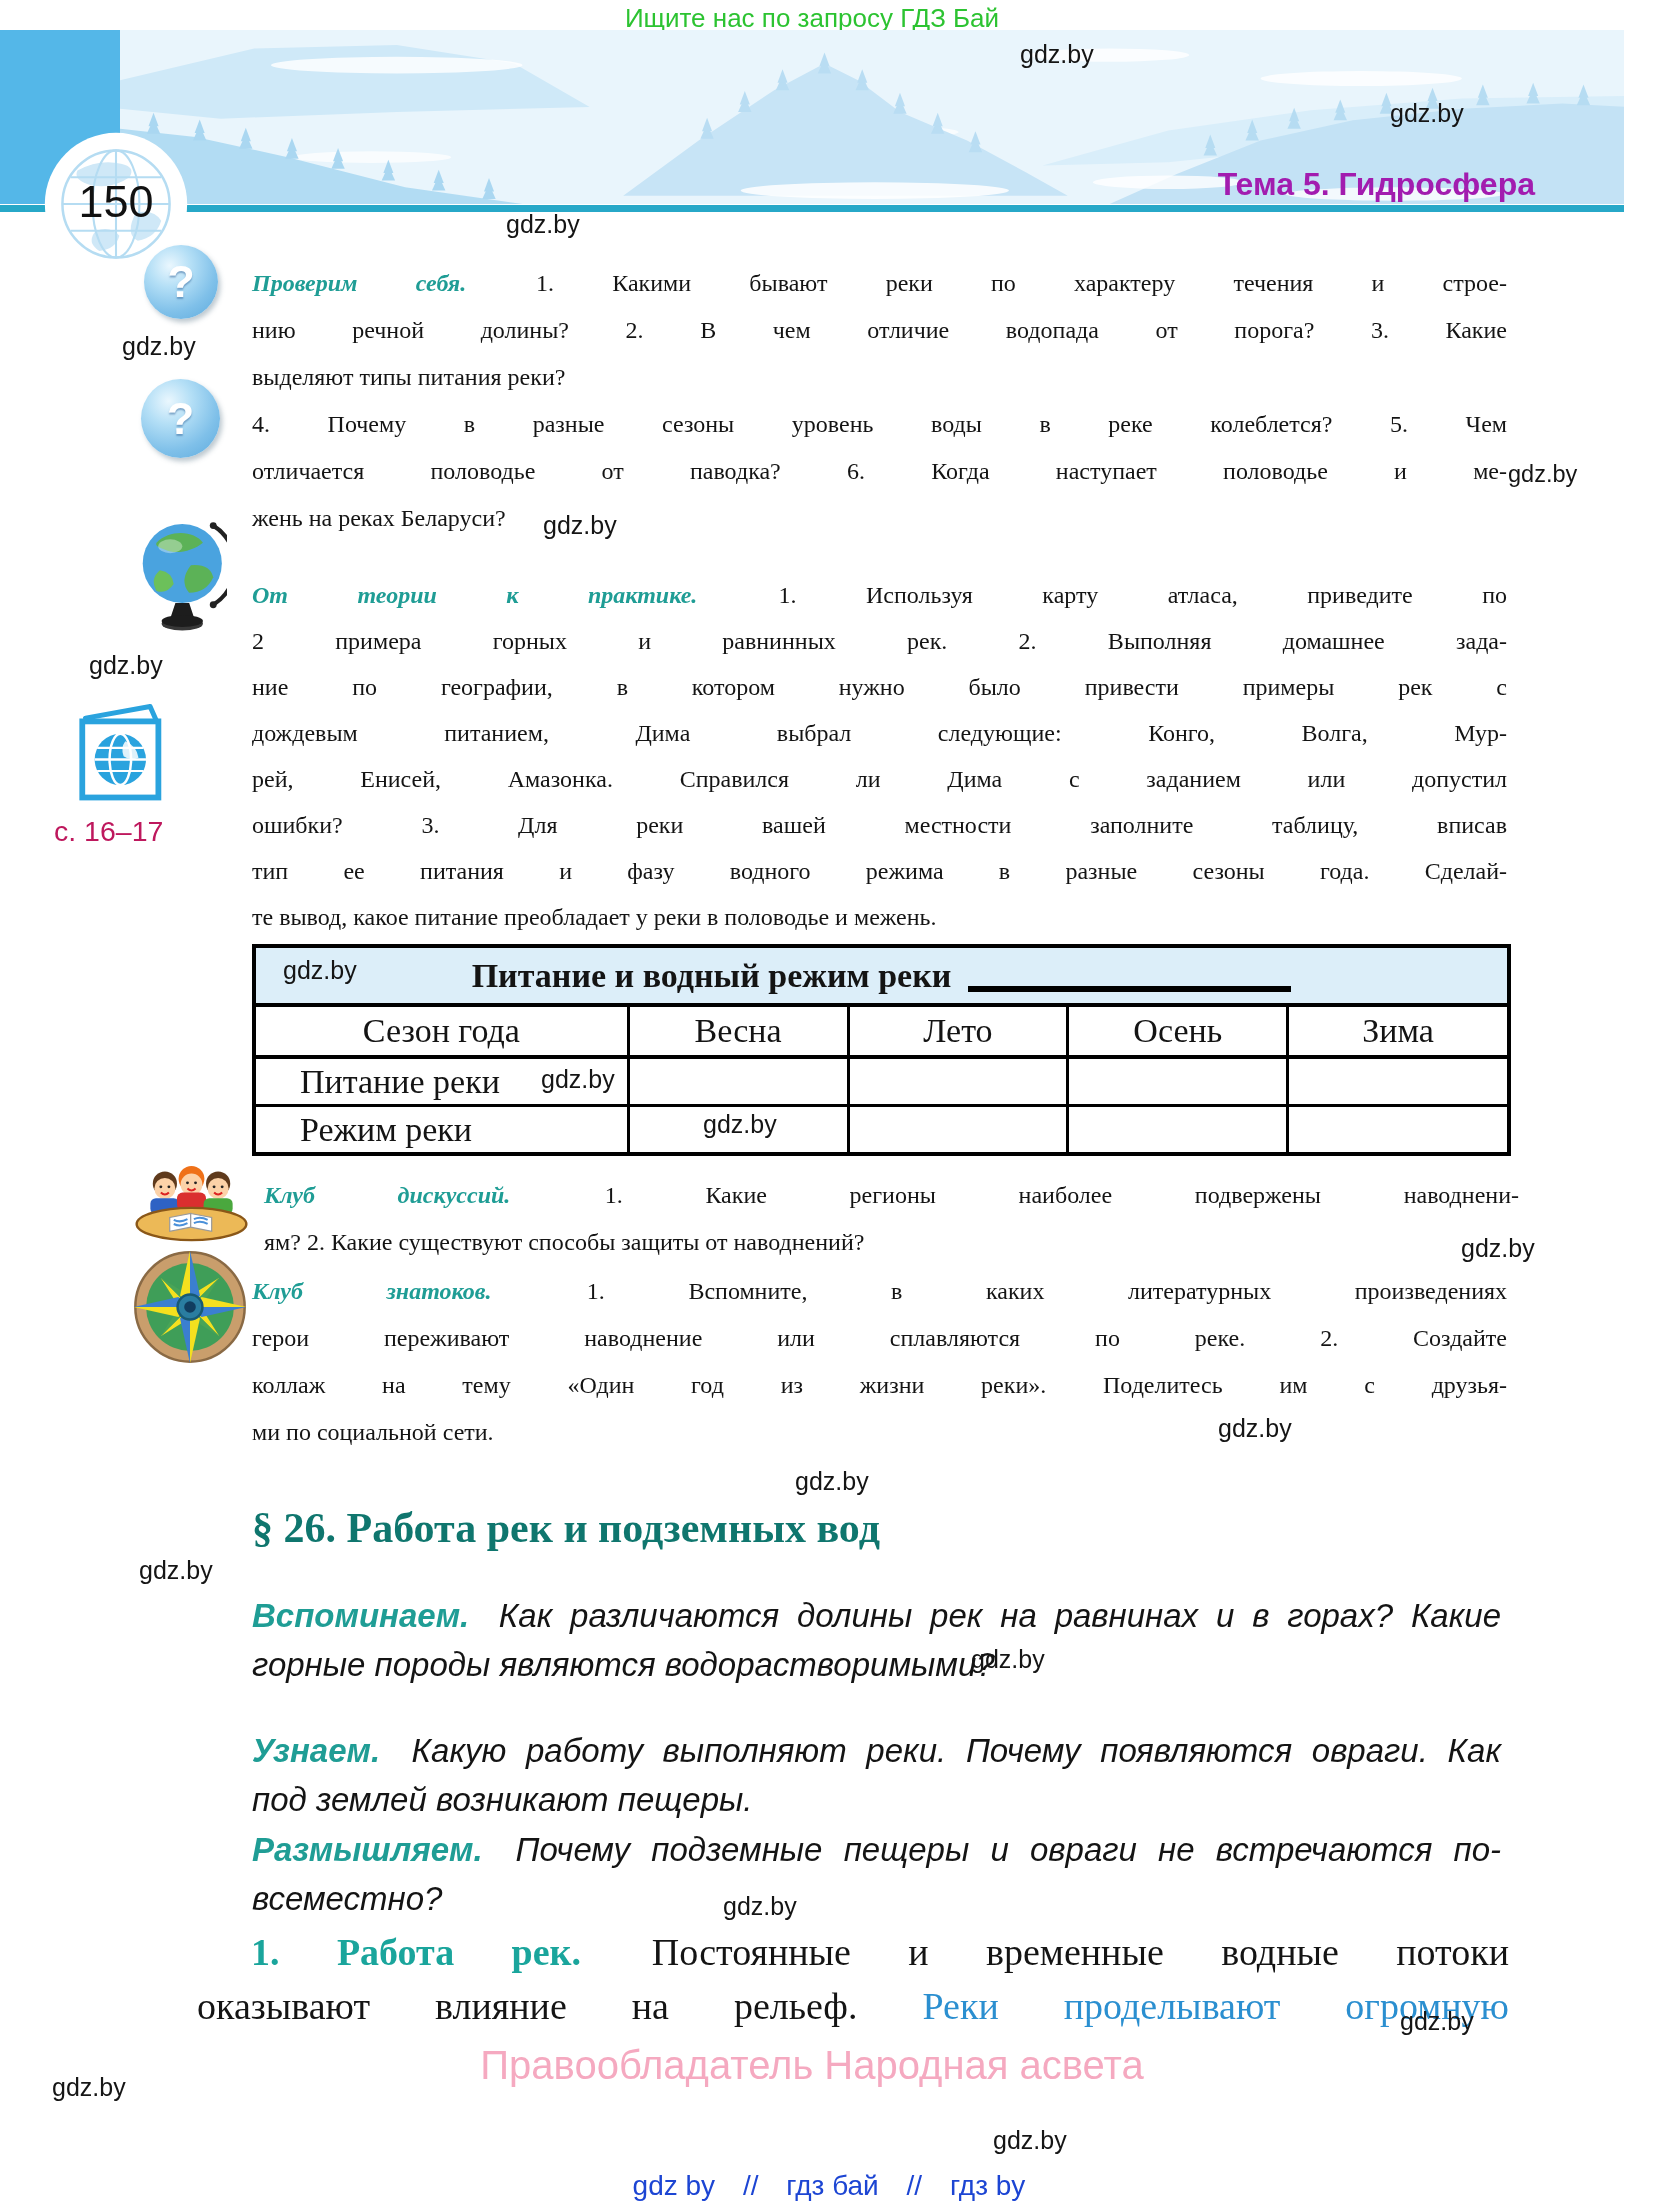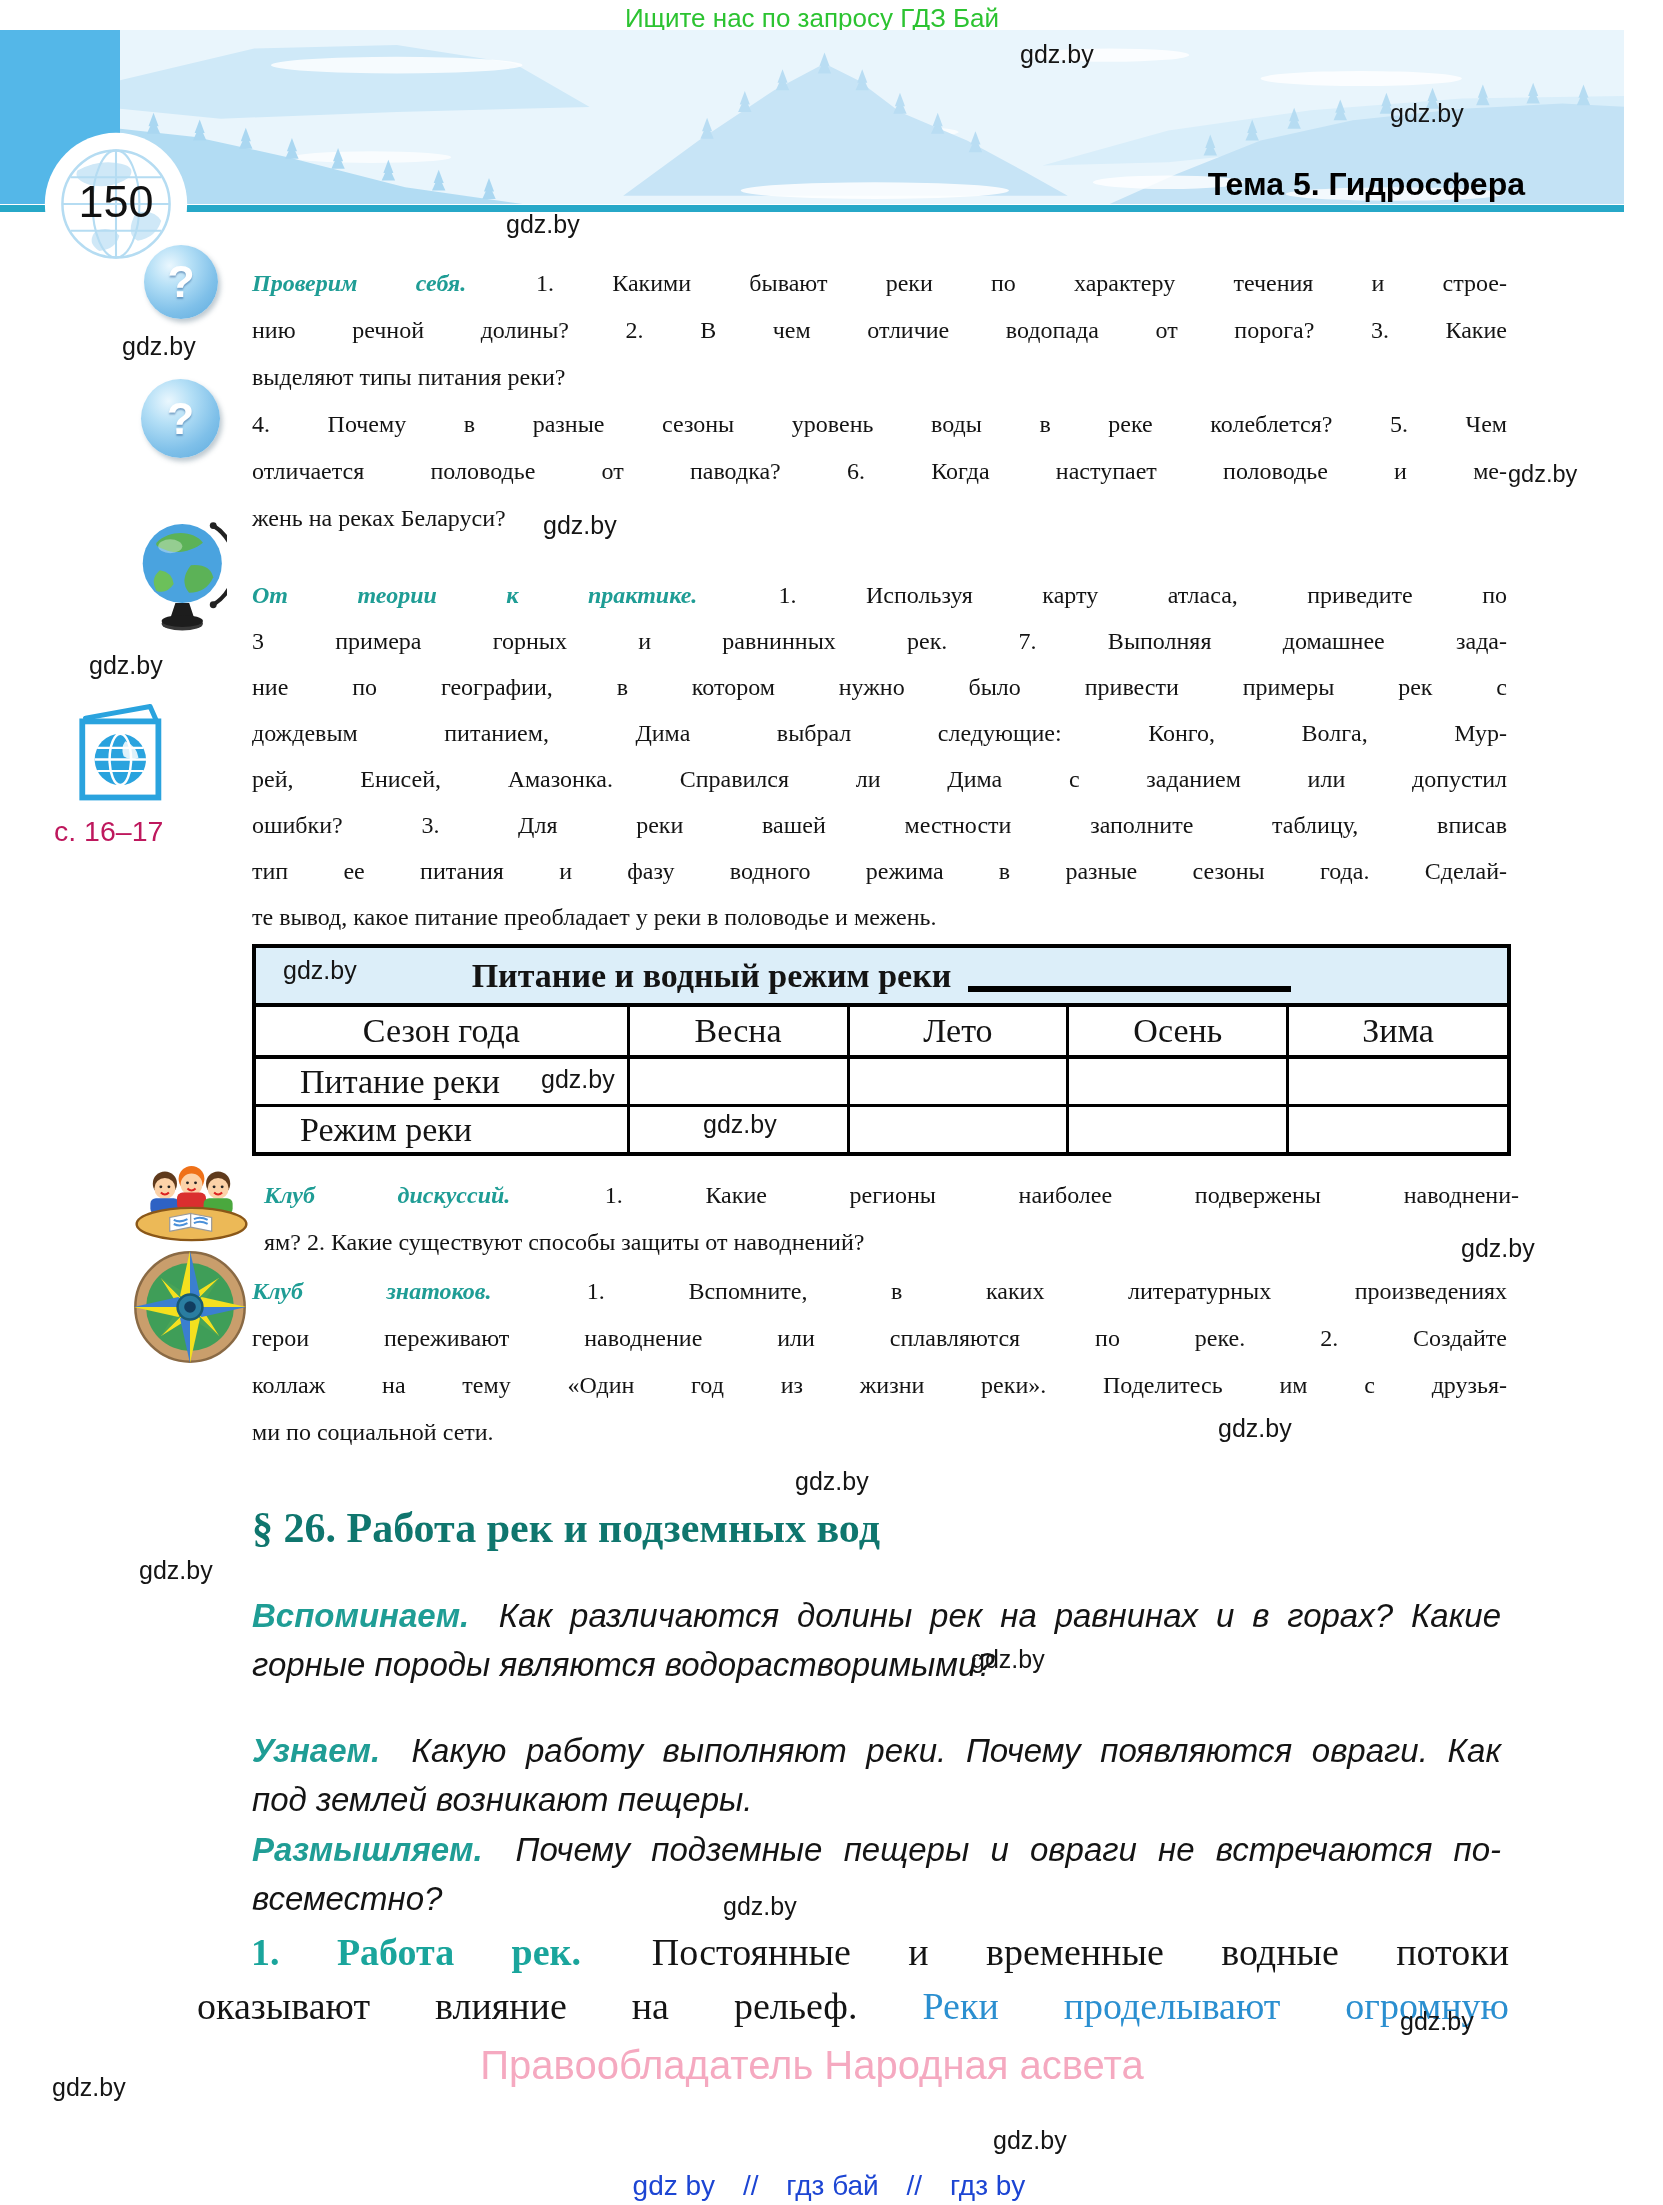--- a/index.html
+++ b/index.html
@@ -7,22 +7,22 @@
         font-family:"Liberation Serif",serif;color:#141414;}
 
   
   .promo{position:absolute;left:0;top:3.4px;width:100%;text-align:center;
          font-family:"Liberation Sans",sans-serif;font-size:26px;color:#2cc331;}
 
   
   .header-band{position:absolute;left:0;top:30px;width:1664px;height:174px;overflow:hidden;}
   .landscape{position:absolute;left:120px;top:0;width:1544px;height:174px;}
   .accent-block{position:absolute;left:0;top:0;width:120px;height:174px;background:#54b7e8;}
-  .theme-title{position:absolute;right:139px;top:136px;font-family:"Liberation Sans",sans-serif;
-               font-weight:bold;font-size:32px;color:#000000;white-space:nowrap;}
+  .theme-title{position:absolute;right:129px;top:136px;font-family:"Liberation Sans",sans-serif;
+               font-weight:bold;font-size:32px;color:#a21caf;white-space:nowrap;}
   .header-rule{position:absolute;left:0;top:205px;width:1664px;height:6.7px;background:#27a8c8;}
 
   
   .badge{position:absolute;left:44px;top:132px;width:144px;height:144px;}
   .badge svg{position:absolute;left:0;top:0;}
   .badge .num{position:absolute;left:0;top:44px;width:144px;text-align:center;
               font-family:"Liberation Sans",sans-serif;font-size:45px;color:#111;}
 
   
   .wm{position:absolute;font-family:"Liberation Sans",sans-serif;font-size:25px;color:#151515;
@@ -255,21 +255,21 @@
     <div class="tline"><span class="lbl-serif">Проверим себя.</span> <span>1. Какими бывают реки по характеру течения и строе-</span></div>
     <div class="tline">нию речной долины? 2. В чем отличие водопада от порога? 3. Какие</div>
     <div class="tline end">выделяют типы питания реки?</div>
     <div class="tline">4. Почему в разные сезоны уровень воды в реке колеблется? 5. Чем</div>
     <div class="tline">отличается половодье от паводка? 6. Когда наступает половодье и ме-</div>
     <div class="tline end">жень на реках Беларуси?</div>
   </div>
 
   <div class="tblock" style="top:572px;">
     <div class="tline" style="height:46px;line-height:46px;"><span class="lbl-serif">От теории к практике.</span> <span>1. Используя карту атласа, приведите по</span></div>
-    <div class="tline" style="height:46px;line-height:46px;">3 примера горных и равнинных рек. 7. Выполняя домашнее зада-</div>
+    <div class="tline" style="height:46px;line-height:46px;">2 примера горных и равнинных рек. 2. Выполняя домашнее зада-</div>
     <div class="tline" style="height:46px;line-height:46px;">ние по географии, в котором нужно было привести примеры рек с</div>
     <div class="tline" style="height:46px;line-height:46px;">дождевым питанием, Дима выбрал следующие: Конго, Волга, Мур-</div>
     <div class="tline" style="height:46px;line-height:46px;">рей, Енисей, Амазонка. Справился ли Дима с заданием или допустил</div>
     <div class="tline" style="height:46px;line-height:46px;">ошибки? 3. Для реки вашей местности заполните таблицу, вписав</div>
     <div class="tline" style="height:46px;line-height:46px;">тип ее питания и фазу водного режима в разные сезоны года. Сделай-</div>
     <div class="tline end" style="height:46px;line-height:46px;">те вывод, какое питание преобладает у реки в половодье и межень.</div>
   </div>
 
   <div class="tbl">
     <div class="tbl-band">

